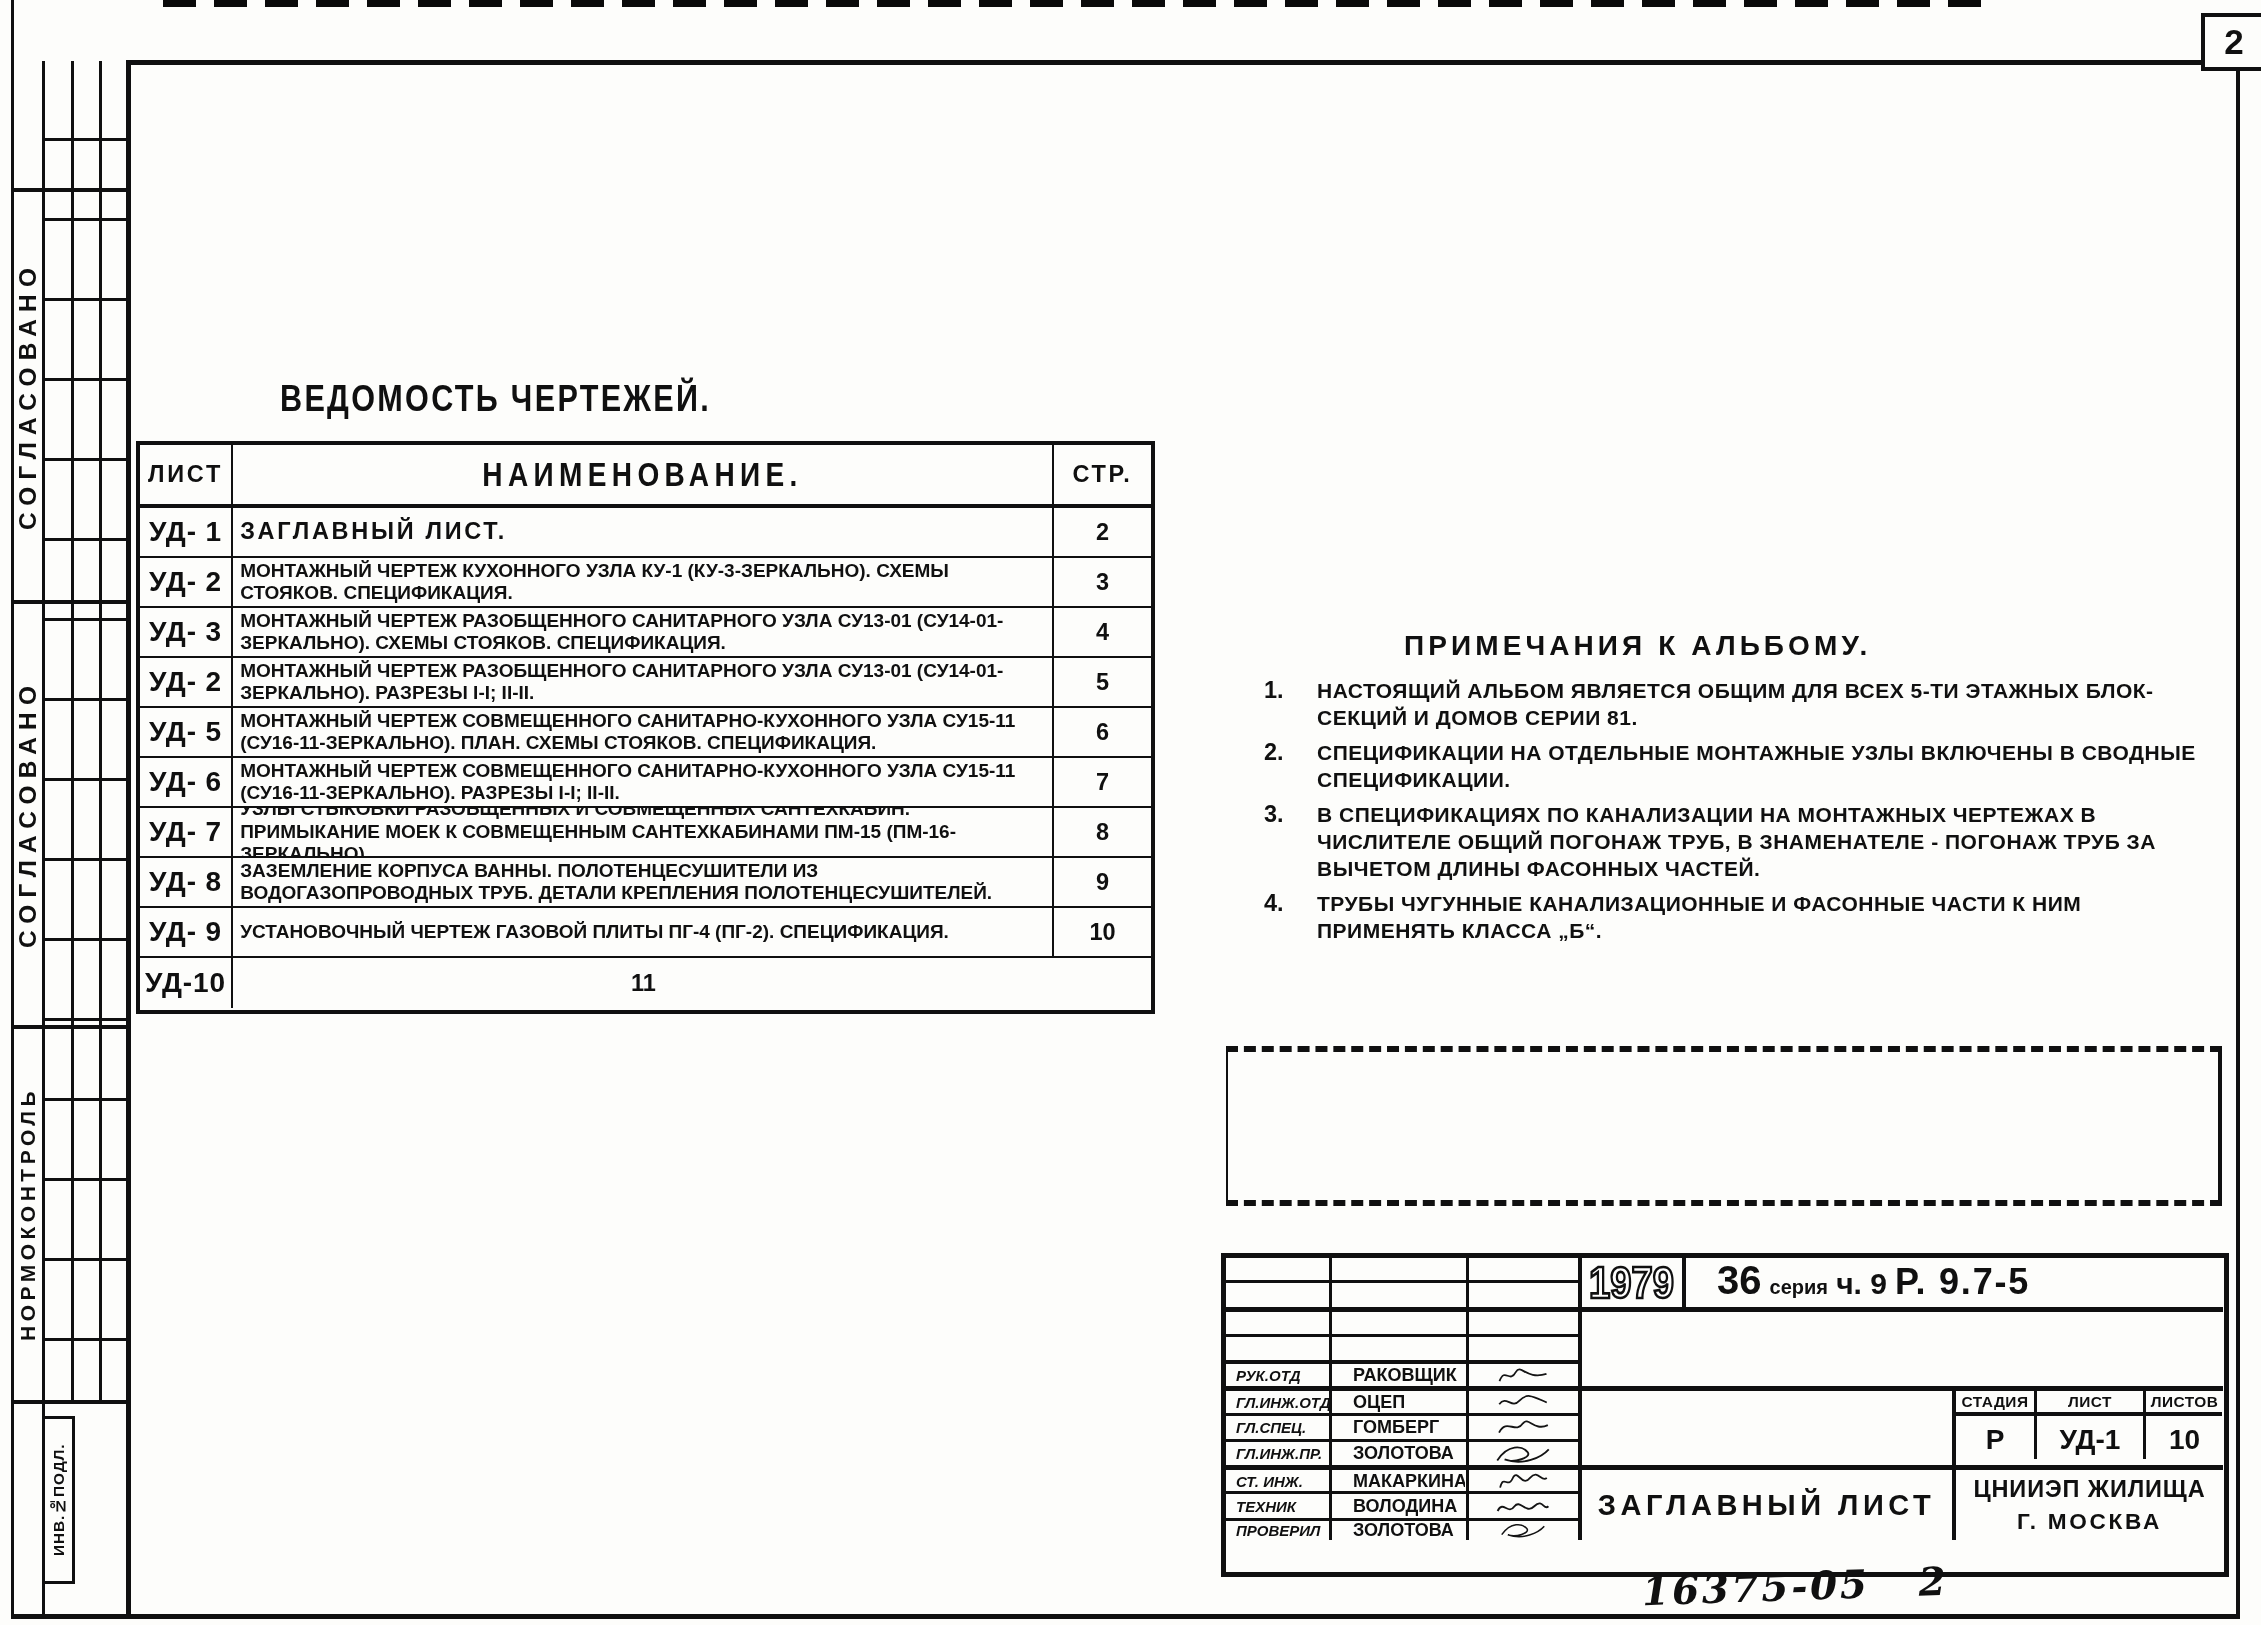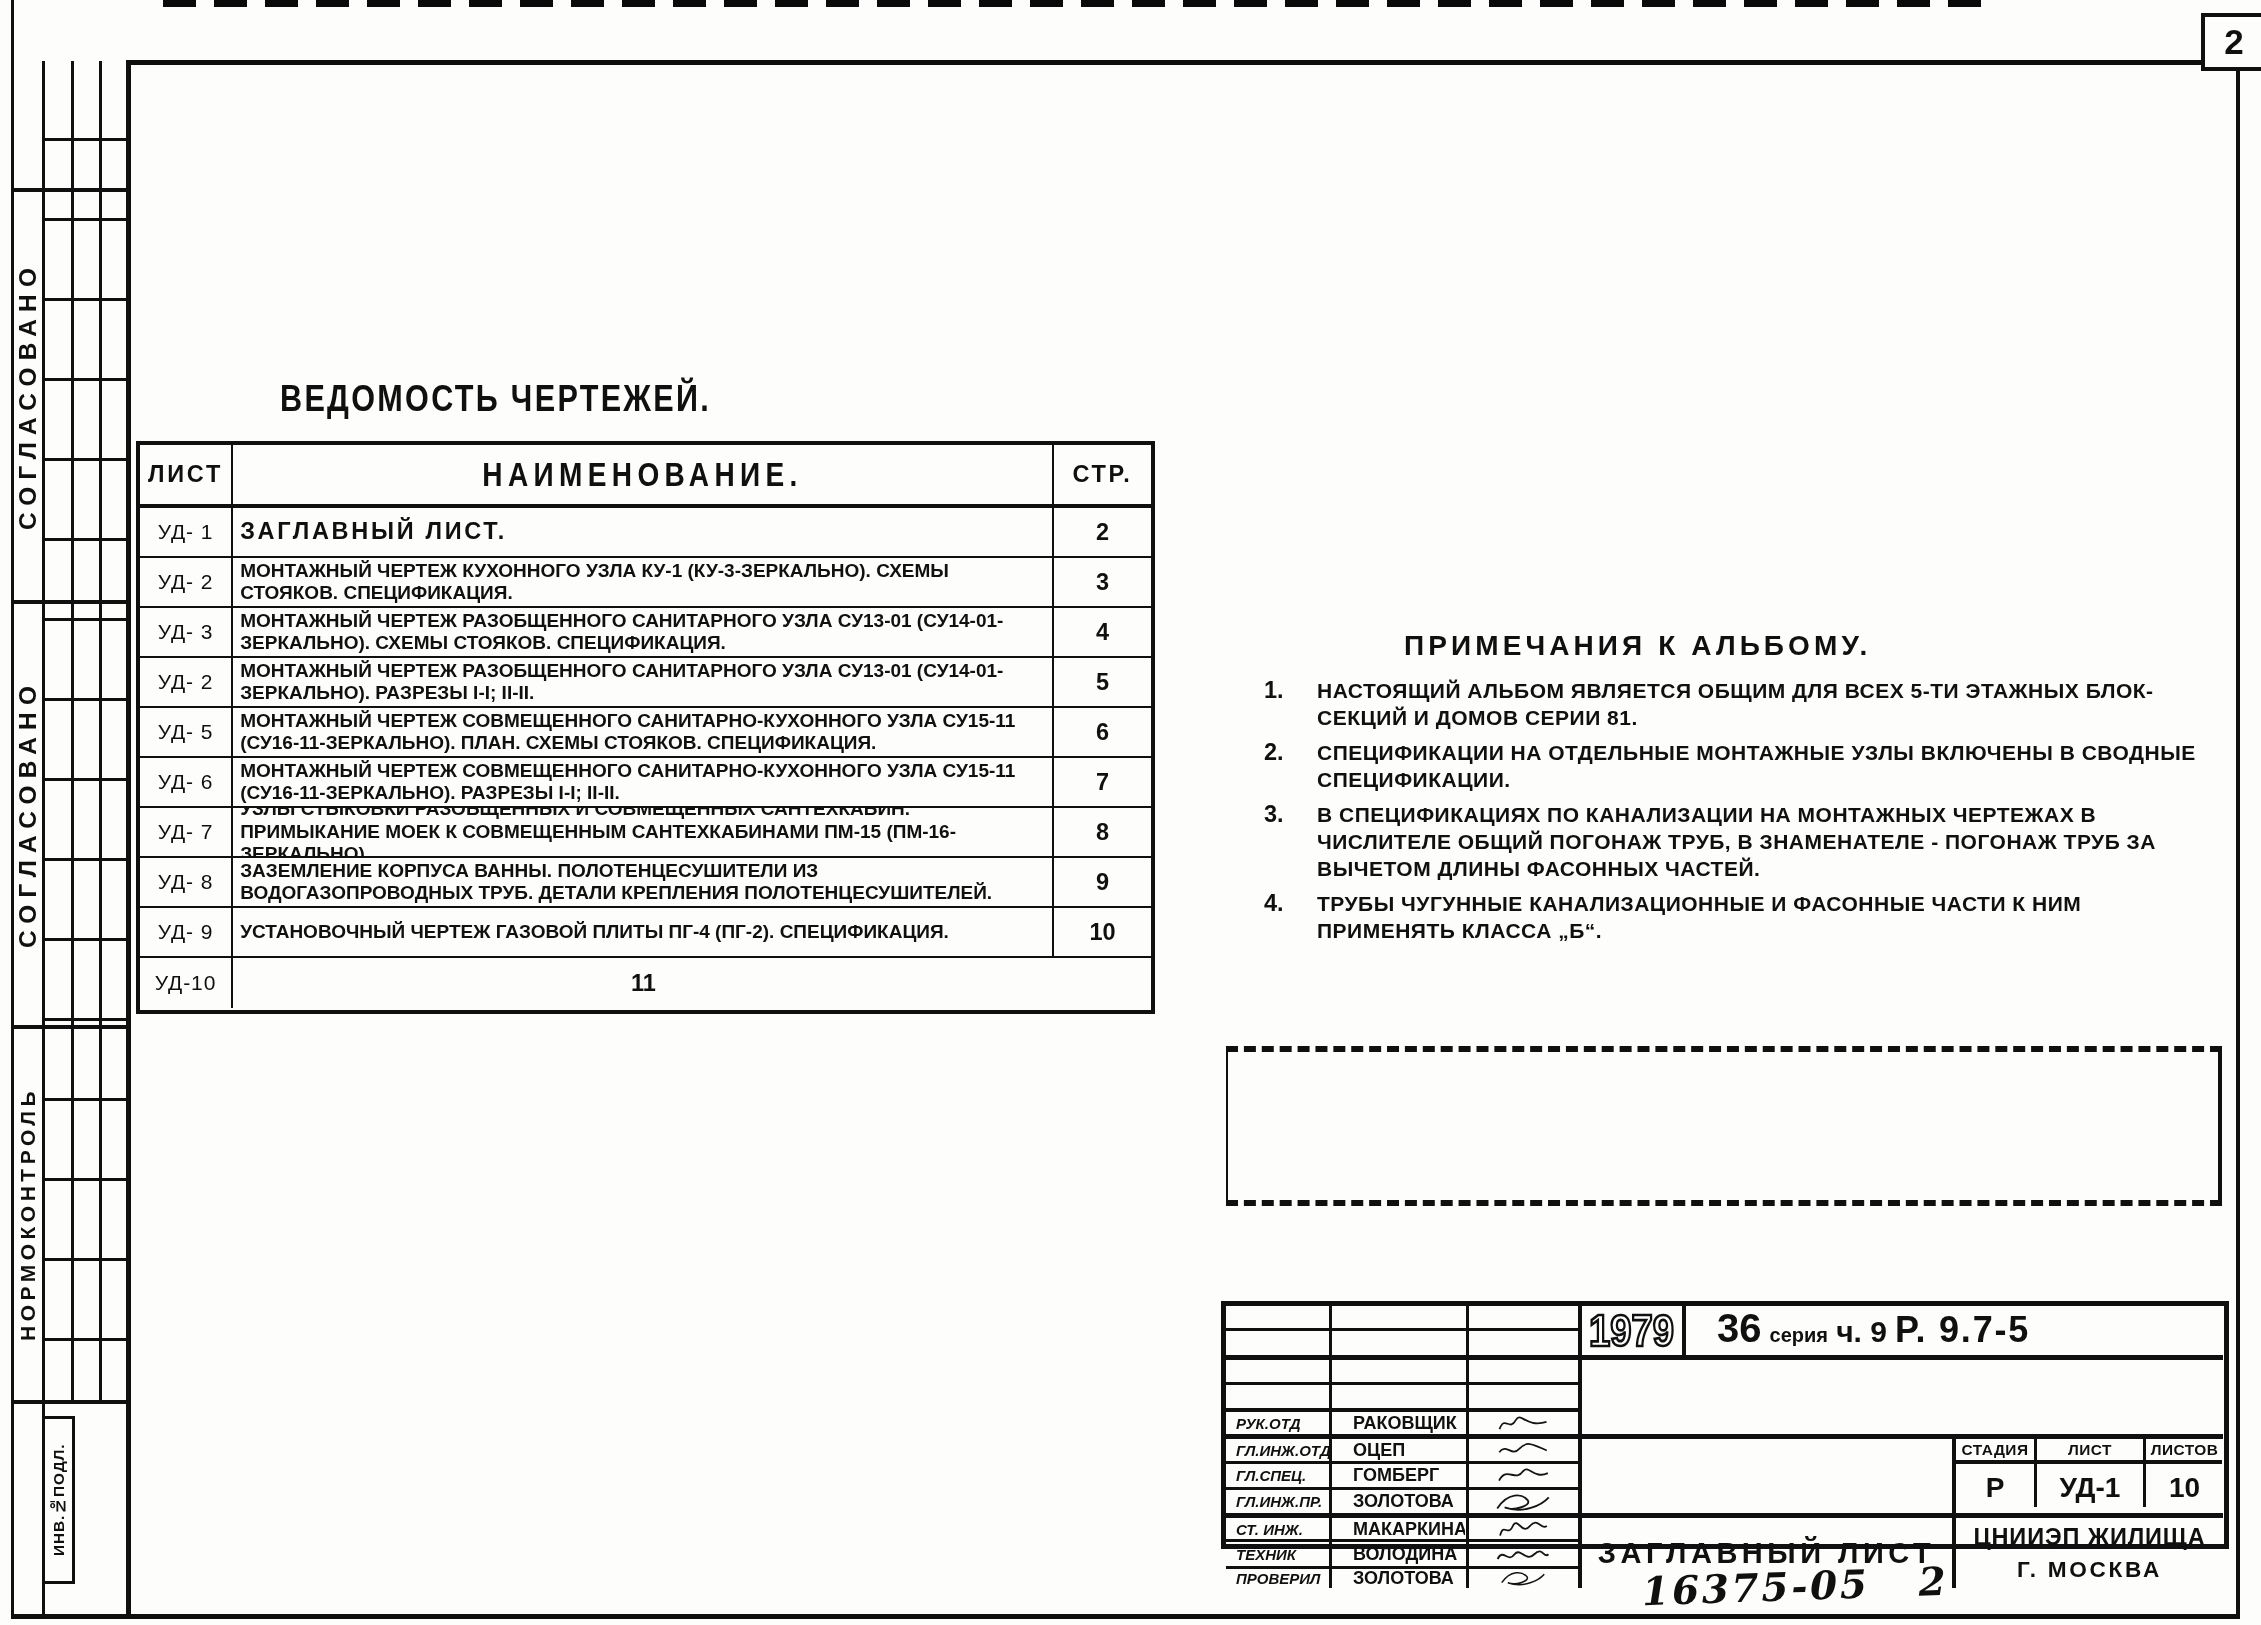--- a/index.html
+++ b/index.html
@@ -65,21 +65,21 @@
     grid-template-rows: 63px repeat(10, 50px);
   }
   .dc { border-right: 2.7px solid #101010; border-bottom: 2.7px solid #101010;
         display: flex; align-items: center; justify-content: center; overflow: hidden; }
   .dc.nr { border-right: none; }
   .dc.nb { border-bottom: none; }
   .dc.hb { border-bottom: 4.5px solid #101010; }
   .hcell { font-size: 23.5px; font-weight: 700; letter-spacing: 2.7px; }
   .hname { font-size: 33px; font-weight: 700; letter-spacing: 6.3px;
            transform: scaleX(0.85); white-space: nowrap; }
-  .sheetcell { font-size: 21px; font-weight: 400; letter-spacing: 0.9px; }
+  .sheetcell { font-size: 28px; font-weight: 700; letter-spacing: 0.9px; }
   .namecell { justify-content: flex-start; padding: 2.7px 7.2px; }
   .namecell .txt { font-size: 19px; font-weight: 700; line-height: 1.18; text-transform: uppercase; }
   .namecell .txt.big { font-size: 23.5px; letter-spacing: 2.7px; }
   .namecell .txt.med { font-size: 22px; letter-spacing: 0.9px; }
   .pagecell { font-size: 23.5px; font-weight: 700; }
 
   
   .notes-title {
     left: 1404px; top: 630px;
     font-size: 28px; font-weight: 700; letter-spacing: 4.1px; white-space: nowrap;
@@ -93,22 +93,22 @@
   
   .dashed-box {
     left: 1226px; top: 1046px; width: 996px; height: 160px;
     border-top: 6.3px dashed #101010;
     border-bottom: 6.3px dashed #101010;
     border-left: 2.7px solid #101010;
     border-right: 4.5px solid #101010;
   }
 
   
-  .stamp { left: 1221px; top: 1253px; width: 1008px; height: 248px;
-           border: 5.4px solid #101010; margin-top: 48px; }
+  .stamp { left: 1221px; top: 1253px; width: 1008px; height: 324px;
+           border: 5.4px solid #101010; }
   .stamp .ln { background: #101010; }
   .scell { position: absolute; display: flex; align-items: center; overflow: hidden; }
   .role { font-size: 15px; font-weight: 700; padding-left: 10px; text-transform: uppercase; white-space: nowrap; font-style: italic; }
   .pname { font-size: 18px; font-weight: 700; padding-left: 21px; text-transform: uppercase; white-space: nowrap; }
   .stage-h { font-size: 15.4px; font-weight: 700; letter-spacing: 0.5px; justify-content: center; text-transform: uppercase; }
   .stage-v { font-size: 28px; font-weight: 700; justify-content: center; }
   .sheet-title-cell { justify-content: center; font-size: 29px; font-weight: 700;
                       letter-spacing: 4.5px; text-transform: uppercase; white-space: nowrap; }
   .orgcell { flex-direction: column; justify-content: center; }
   .org1 { font-size: 23.5px; font-weight: 700; letter-spacing: 0.9px; text-transform: uppercase; }

